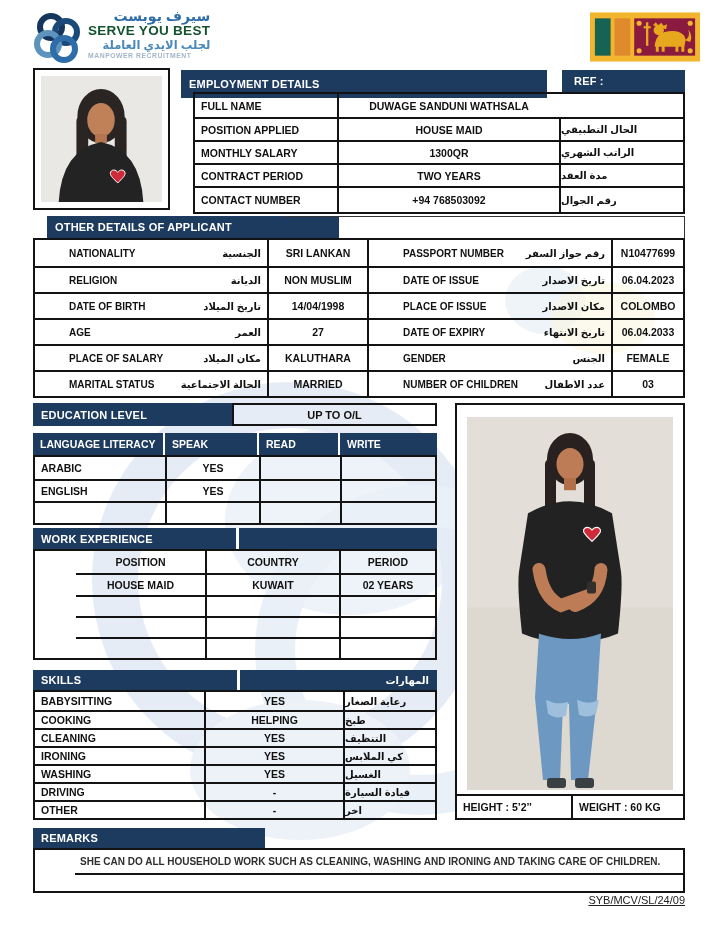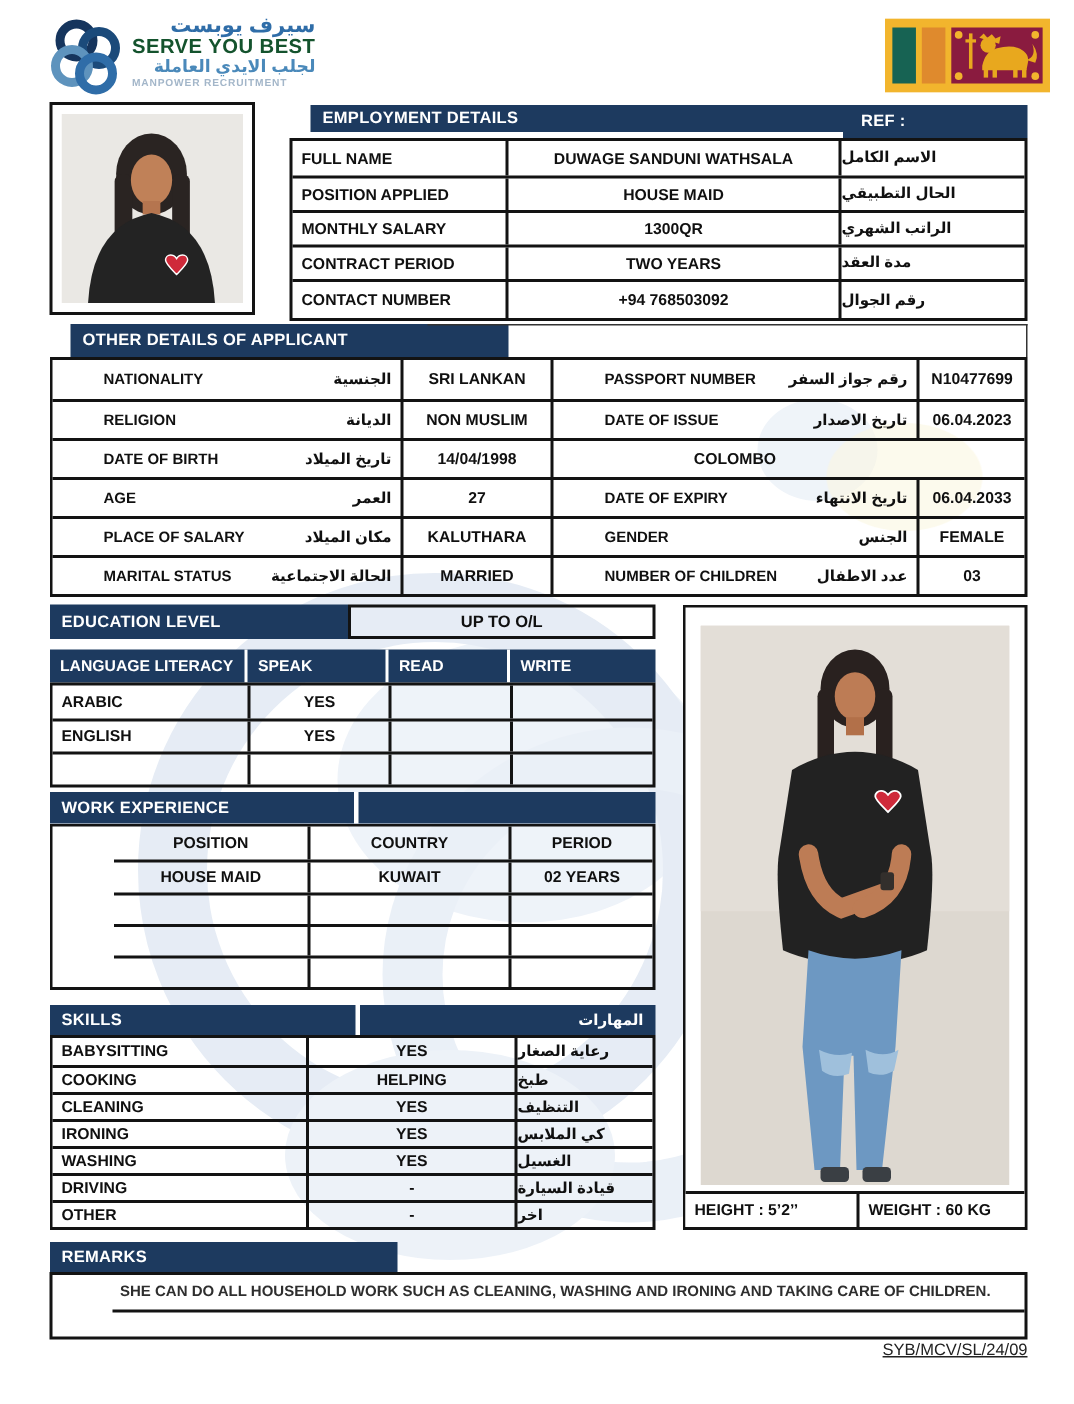--- a/index.html
+++ b/index.html
@@ -121,31 +121,30 @@
       <rect x="75" y="40" width="12" height="62" rx="5" fill="#2a2422"></rect>
       <ellipse cx="61" cy="44" rx="14" ry="17" fill="#c08158"></ellipse>
       <rect x="55" y="58" width="12" height="9" fill="#b5754f"></rect>
       <path d="M18 126 q3 -52 43 -60 q40 8 43 60 z" fill="#232323"></path>
       <g transform="translate(70,94)">
         <path d="M8 13 C3.5 8.5 0.5 5.8 0.5 3.4 C0.5 1.5 2 0 4 0 C5.7 0 7.2 1.1 8 2.4 C8.8 1.1 10.3 0 12 0 C14 0 15.5 1.5 15.5 3.4 C15.5 5.8 12.5 8.5 8 13 Z" fill="#cf2a3a" stroke="#fff" stroke-width="1"></path>
       </g>
     </svg>
   </div>
 
-  <div class="abs z bar" style="left:207px; top:70px; width:366px; height:18px;text-align:center;">
+  <div class="abs z bar" style="left:181px; top:70px; width:366px; height:28px;text-align:center;">
     <span>EMPLOYMENT DETAILS</span>
   </div>
   <div class="abs z bar" style="left:562px; top:70px; width:123px; height:22px;padding-left:12px;">
     <span>REF :</span>
   </div>
   <div class="abs z tblbody" style="left:193px; top:92px; width:492px;">
     <div class="trow erow">
       <div class="cell cl">FULL NAME</div>
       <div class="cell cv">DUWAGE SANDUNI WATHSALA</div>
-      <div class="cell ca ar">الاسم الكامل</div>
     </div>
     <div class="trow erow">
       <div class="cell cl">POSITION APPLIED</div>
       <div class="cell cv">HOUSE MAID</div>
       <div class="cell ca ar">الحال التطبيقي</div>
     </div>
     <div class="trow erow">
       <div class="cell cl">MONTHLY SALARY</div>
       <div class="cell cv">1300QR</div>
       <div class="cell ca ar">الراتب الشهري</div>
@@ -190,20 +189,24 @@
           <span class="arb">تاريخ الاصدار</span>
         </div>
       <div class="cell cv">06.04.2023</div>
     </div>
     <div class="trow orow">
       <div class="cell dual">
           <span class="en">DATE OF BIRTH</span>
           <span class="arb">تاريخ الميلاد</span>
         </div>
       <div class="cell cv">14/04/1998</div>
+      <div class="cell dual">
+          <span class="en">PLACE OF ISSUE</span>
+          <span class="arb">مكان الاصدار</span>
+        </div>
       <div class="cell cv">COLOMBO</div>
     </div>
     <div class="trow orow">
       <div class="cell dual">
           <span class="en">AGE</span>
           <span class="arb">العمر</span>
         </div>
       <div class="cell cv">27</div>
       <div class="cell dual">
           <span class="en">DATE OF EXPIRY</span>

